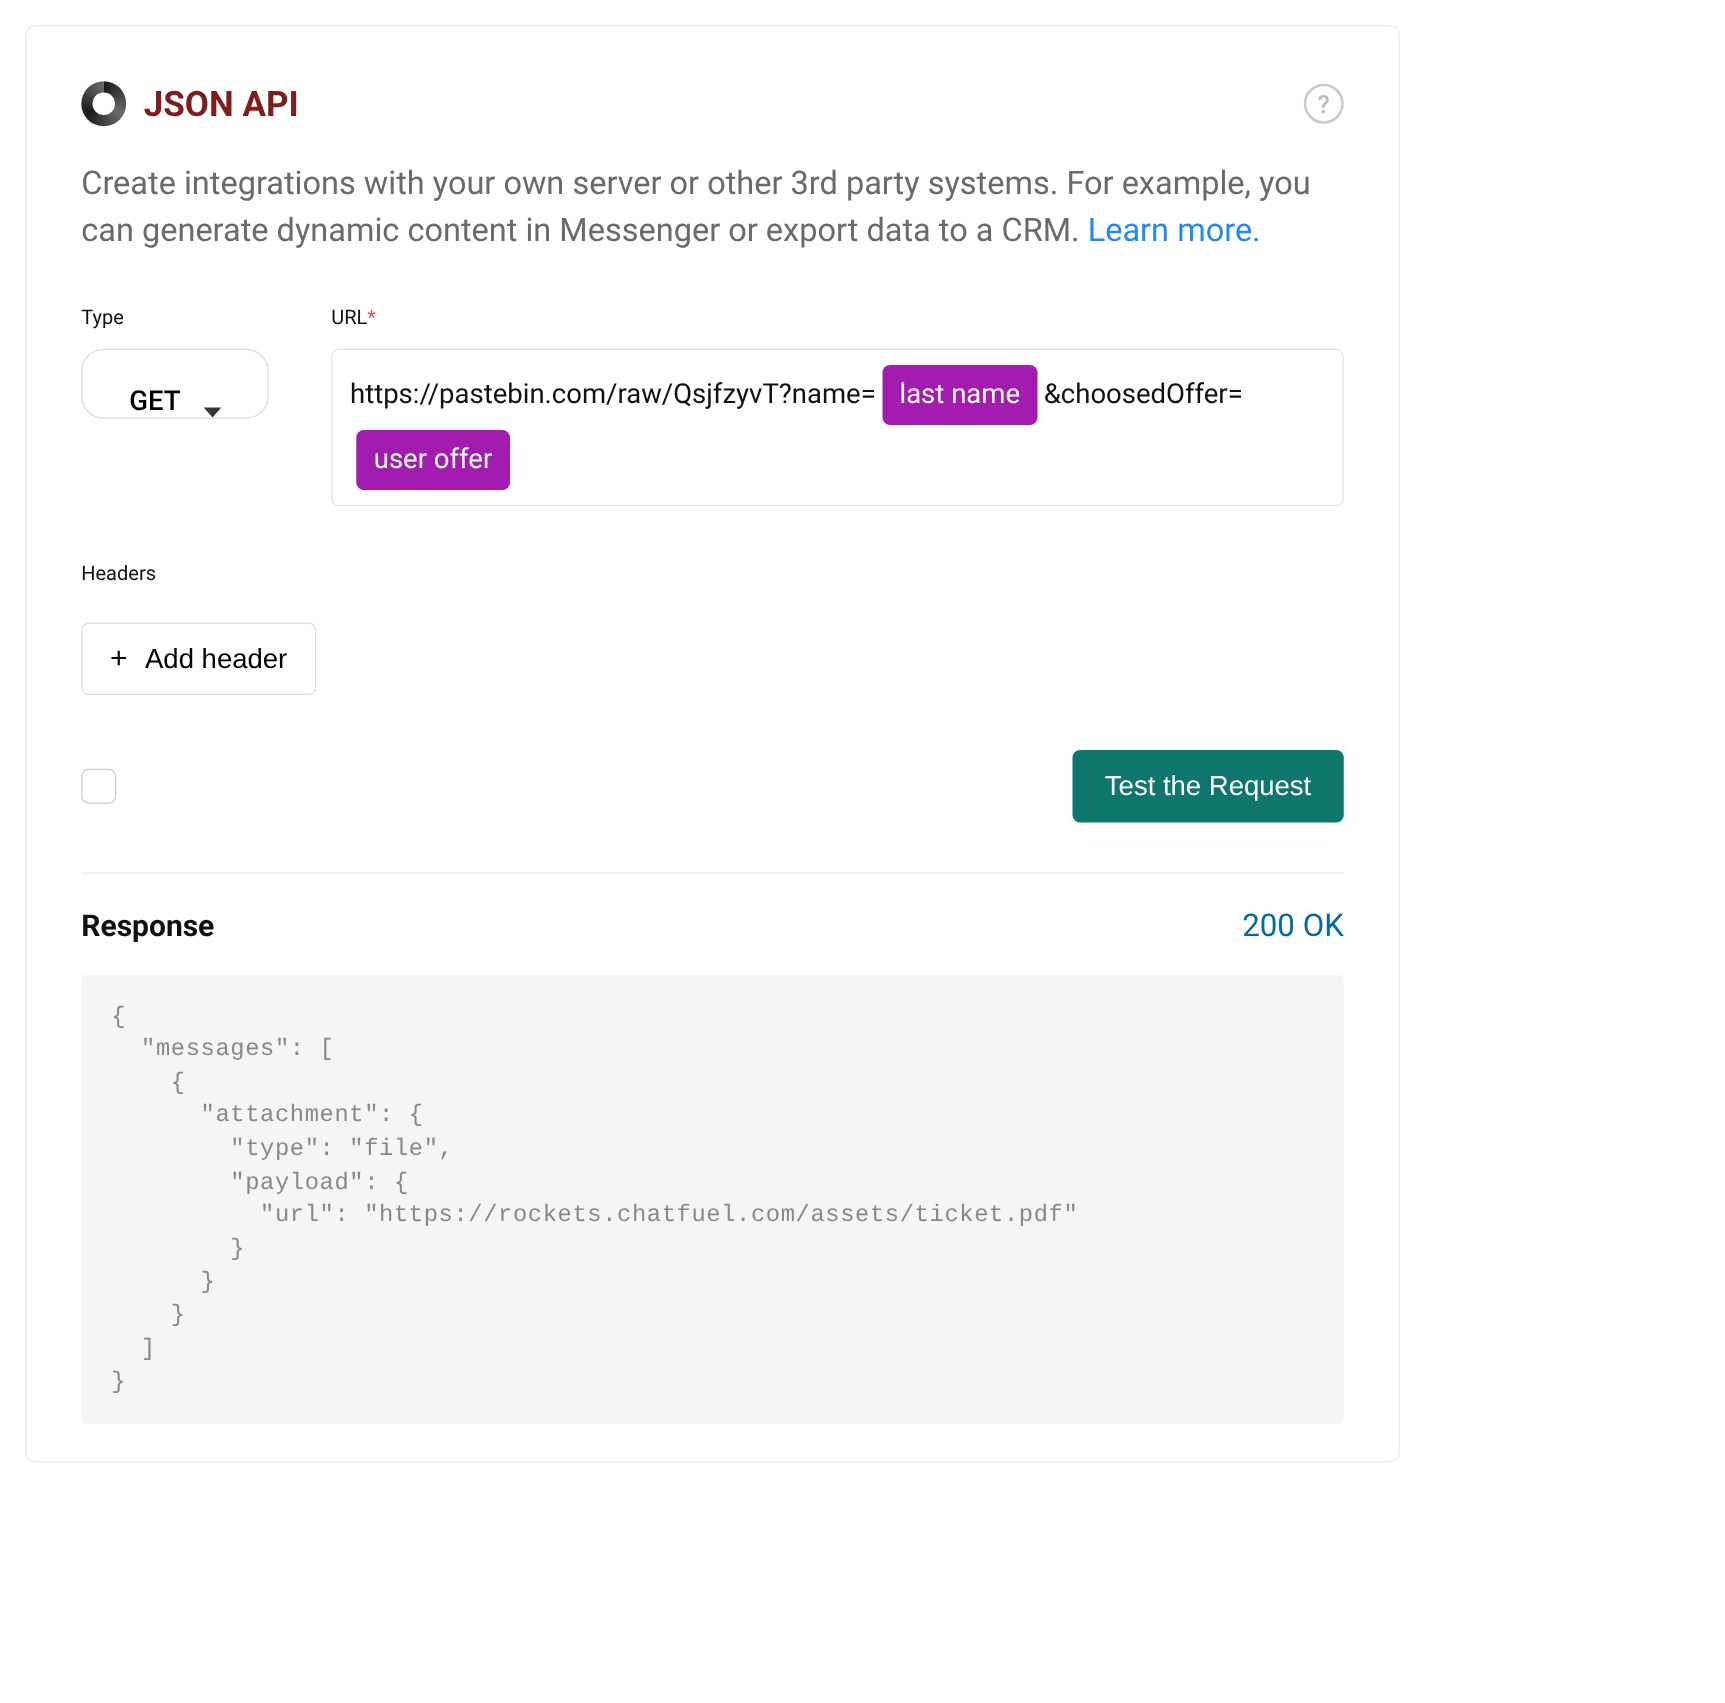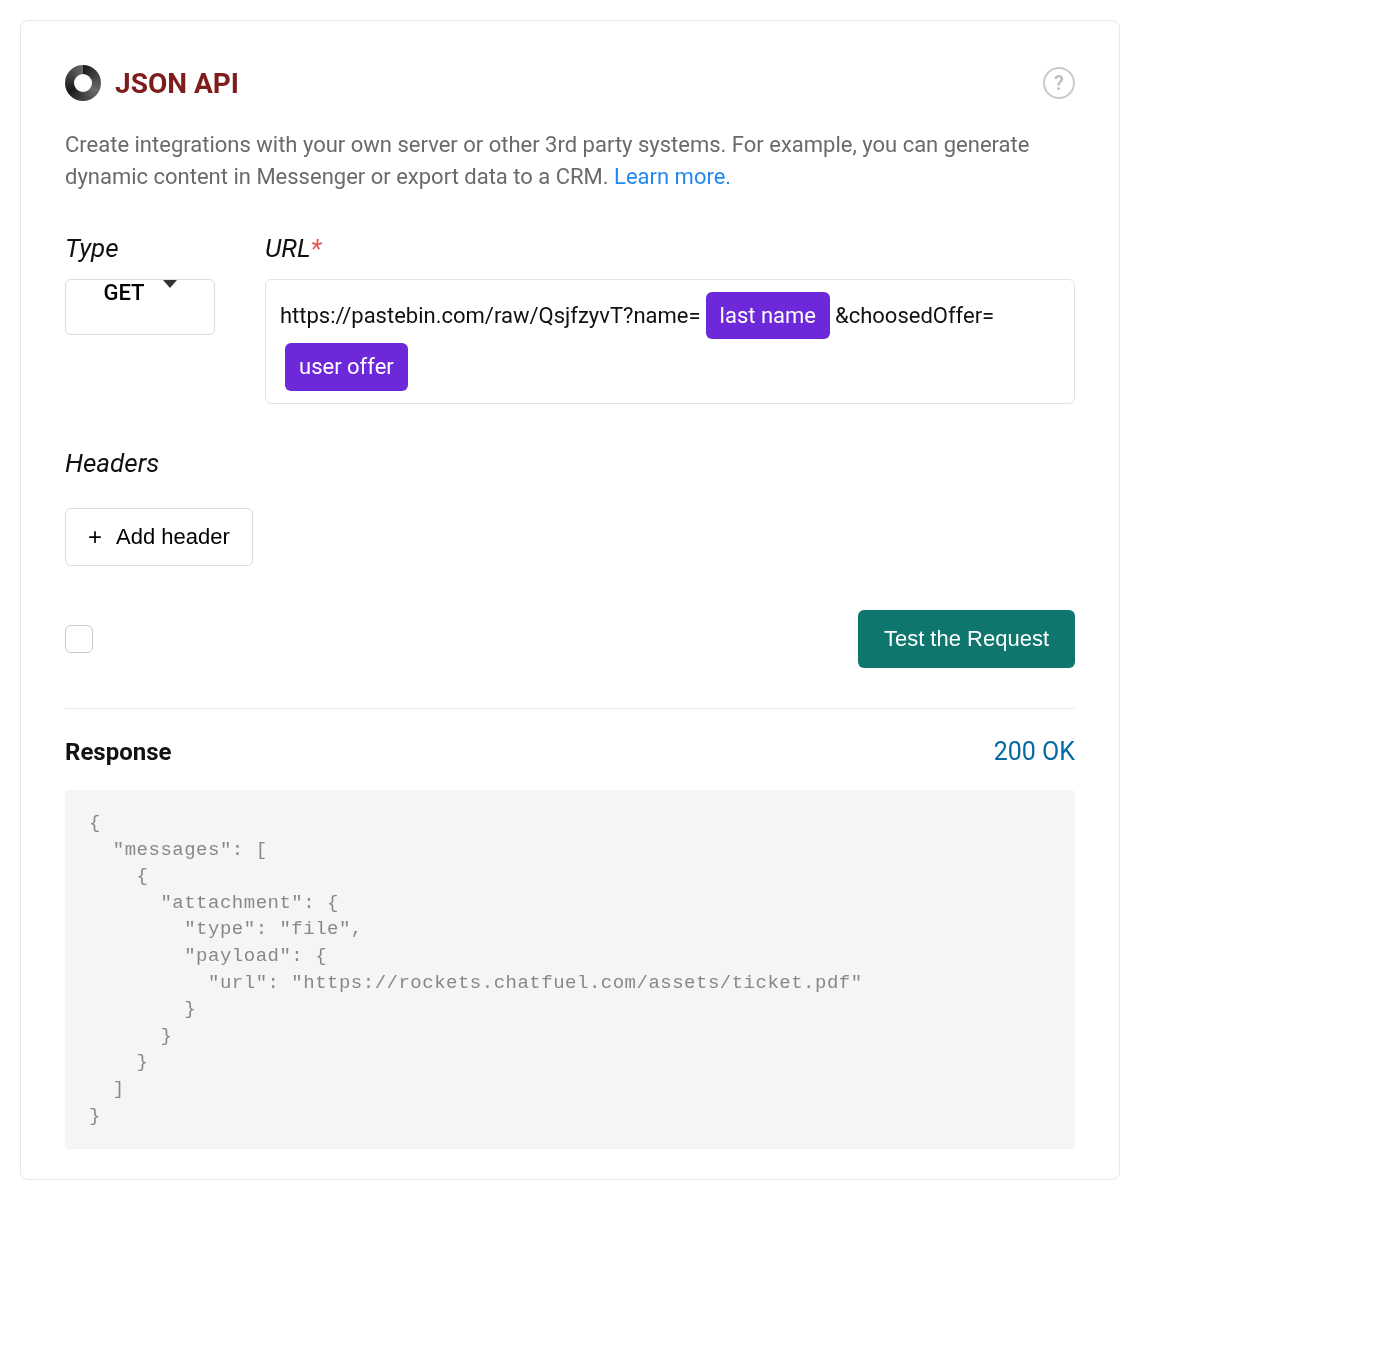--- a/index.html
+++ b/index.html
@@ -3,33 +3,33 @@
 <meta charset="utf-8">
 <style>
 * { box-sizing: border-box; margin: 0; padding: 0; }
 body { font-family: -apple-system, BlinkMacSystemFont, "Segoe UI", Roboto, Helvetica, Arial, sans-serif; background: #fff; padding: 20px; }
 .card { width: 1100px; border: 1px solid #e8e8e8; border-radius: 8px; padding: 44px 44px 30px 44px; }
 .header-row { display: flex; align-items: center; }
 .logo { width: 36px; height: 36px; border-radius: 50%; background: conic-gradient(#1a1a1a 0deg, #6a6a6a 120deg, #1a1a1a 240deg, #6a6a6a 360deg); position: relative; margin-right: 14px; flex: 0 0 auto; }
 .logo::after { content:""; position:absolute; inset:9px; background:#fff; border-radius:50%; }
 .title { font-size: 28px; font-weight: 700; color: #7f1d1d; }
 .help-icon { margin-left: auto; width: 32px; height: 32px; border: 2px solid #c9c9c9; border-radius: 50%; display:flex; align-items:center; justify-content:center; color:#bdbdbd; font-size:20px; font-weight:600; cursor:pointer; }
-.desc { margin-top: 28px; font-size: 22px; line-height: 1.45; color: #6a6a6a; }
+.desc { margin-top: 28px; font-size: 26px; line-height: 1.45; color: #6a6a6a; }
 .desc .link { color: #208af2; cursor:pointer; }
 .form-row { display:flex; margin-top: 40px; gap: 0; }
 .type-col { width: 200px; }
 .url-col { flex: 1; }
-.label { font-size: 26px; color: #111; margin-bottom: 16px; font-style: italic; }
+.label { font-size: 16px; color: #111; margin-bottom: 16px; }
 .label .req { color: #e25555; }
-.select-box { width: 150px; height: 56px; border:1px solid #dcdcdc; border-radius:6px; display:flex; align-items:flex-start; justify-content:center; gap:18px; cursor:pointer; }
+.select-box { width: 150px; height: 56px; border:1px solid #dcdcdc; border-radius:18px; display:flex; align-items:flex-end; justify-content:center; gap:18px; cursor:pointer; }
 .select-val { font-size: 22px; font-weight: 500; }
 .caret { width:0; height:0; border-left:7px solid transparent; border-right:7px solid transparent; border-top:8px solid #333; }
 .url-box { border:1px solid #e2e2e2; border-radius:6px; padding: 10px 14px; line-height: 1.8; font-size: 22px; color:#111; cursor:text; }
 .url-box span { vertical-align: middle; }
-.chip { display:inline-block; background:#6d28d9; color:#fff; border-radius:6px; padding: 4px 14px; margin: 2px 5px; font-size:22px; vertical-align: middle; }
+.chip { display:inline-block; background:#a21caf; color:#fff; border-radius:6px; padding: 4px 14px; margin: 2px 5px; font-size:22px; vertical-align: middle; }
 .headers-section { margin-top: 44px; }
 .add-header-btn { margin-top: 14px; border:1px solid #dcdcdc; border-radius:6px; padding: 14px 22px; display:inline-flex; align-items:center; gap:14px; font-size:22px; cursor:pointer; background:#fff; }
 .plus { font-size: 24px; font-weight:300; }
 .action-row { margin-top: 44px; display:flex; align-items:center; }
 .checkbox { width:28px; height:28px; border:1px solid #c9c9c9; border-radius:6px; margin-right: 16px; cursor:pointer; flex:0 0 auto; }
 .check-label { font-size: 22px; color:#111; }
 .test-btn { margin-left:auto; background:#0f766e; color:#fff; border:none; border-radius:6px; padding: 16px 26px; font-size:22px; cursor:pointer; }
 .divider { border:none; border-top:1px solid #e8e8e8; margin-top: 40px; }
 .response-header { display:flex; align-items:baseline; margin-top: 28px; }
 .response-title { font-size: 24px; font-weight:700; color:#111; }

